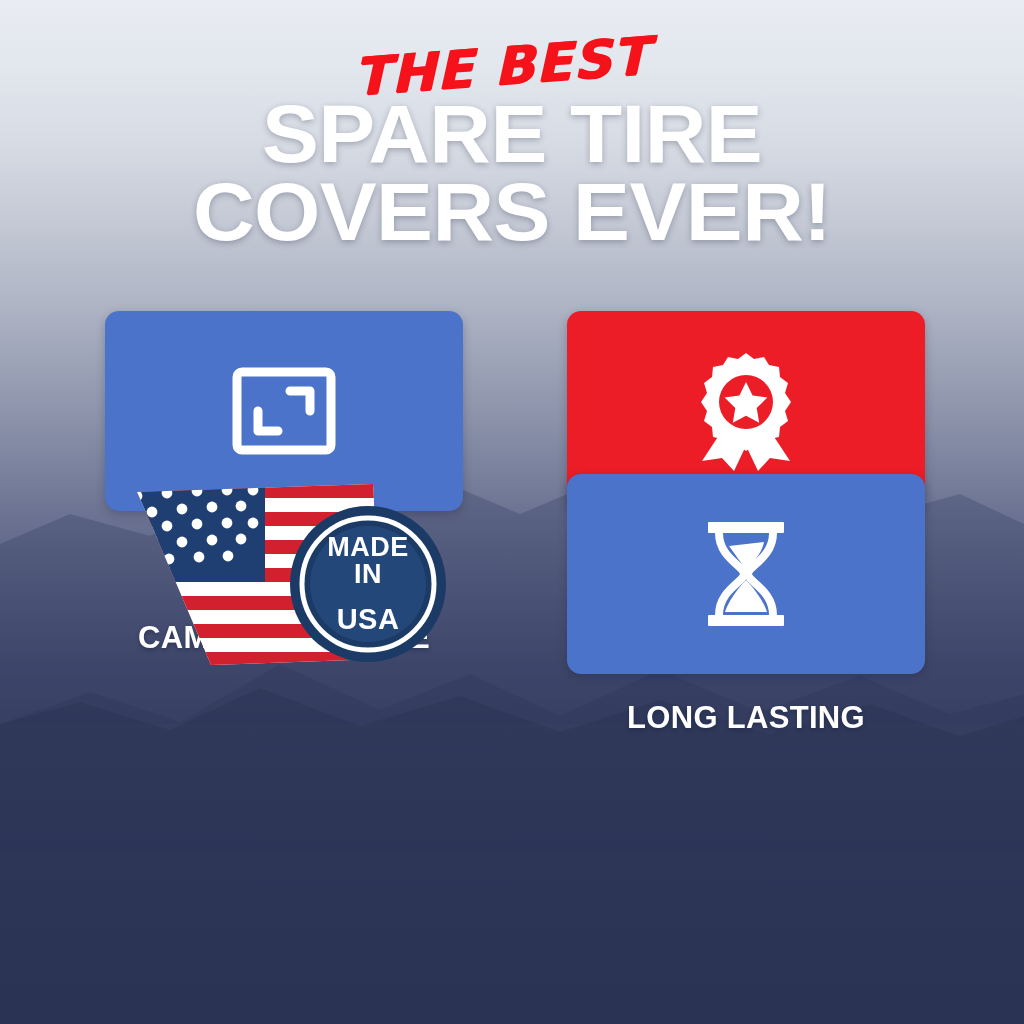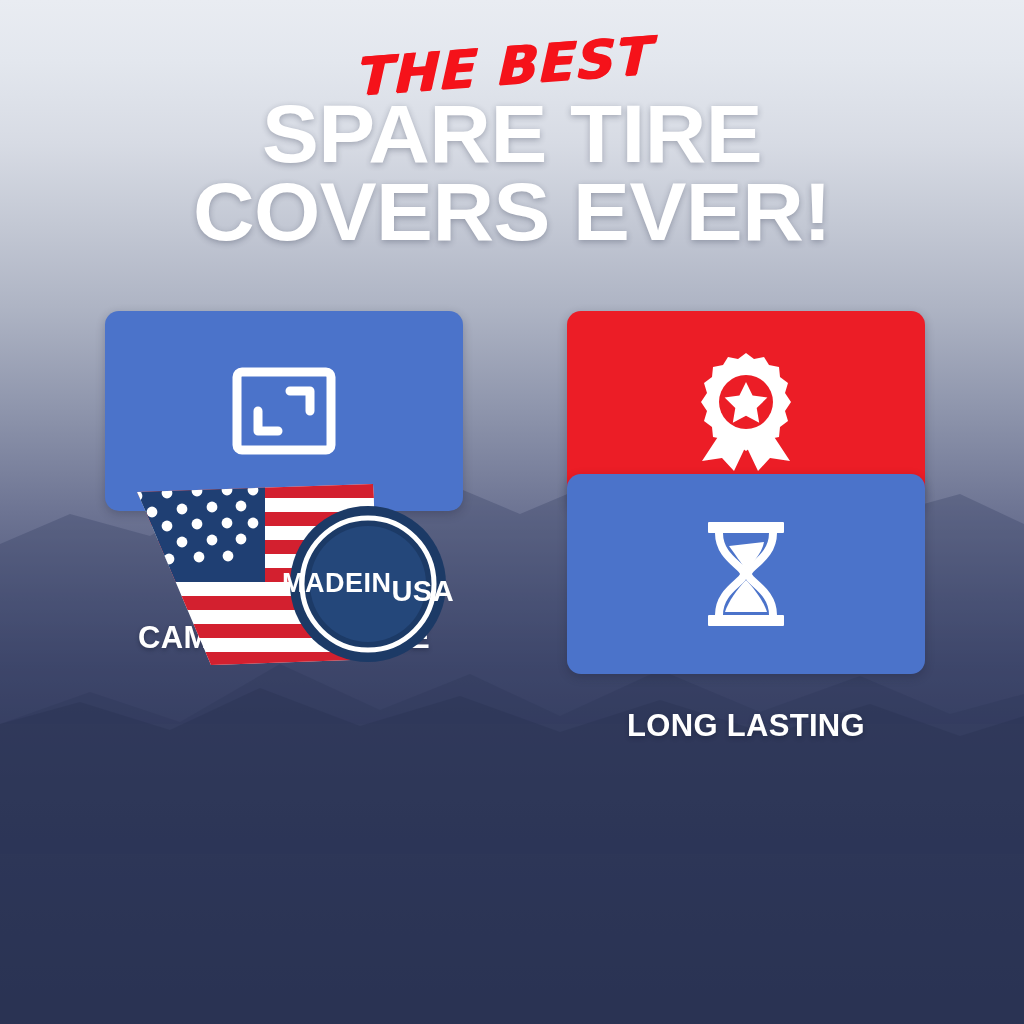--- a/index.html
+++ b/index.html
@@ -107,21 +107,21 @@
 
   .caption {
     margin-top:36px;
     color:#ffffff;
     font-weight:bold;
     font-size:31px;
     line-height:1.18;
     letter-spacing:0.3px;
     text-shadow:0 2px 4px rgba(22,28,50,0.45);
   }
-  .caption-tight { margin-top:34px; }
+  .caption-tight { margin-top:26px; }
 
   
   .usa-wrap {
     position:relative;
     width:358px;
     height:200px;
   }
   .flag-svg {
     position:absolute;
     left:10px; top:8px;
@@ -130,21 +130,21 @@
   .badge-svg {
     position:absolute;
     left:183px; top:30px;
     width:160px; height:160px;
   }
   .badge-text {
     position:absolute;
     left:183px; top:30px;
     width:160px; height:160px;
     display:flex;
-    flex-direction:row;
+    flex-direction:column;
     align-items:center;
     justify-content:center;
     color:#ffffff;
     font-weight:bold;
     line-height:1.02;
     letter-spacing:0.5px;
     pointer-events:none;
   }
   .badge-text .b1 { font-size:27px; }
   .badge-text .b2 { font-size:27px; }

